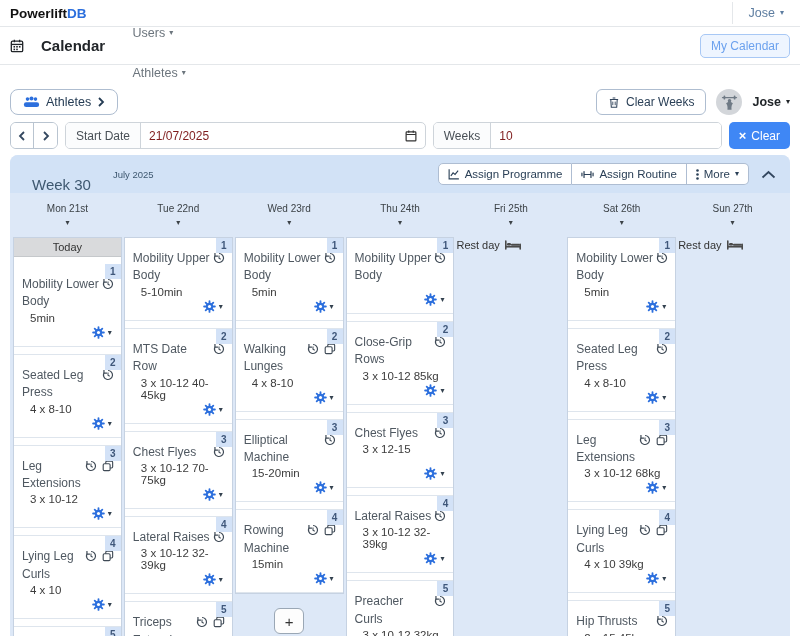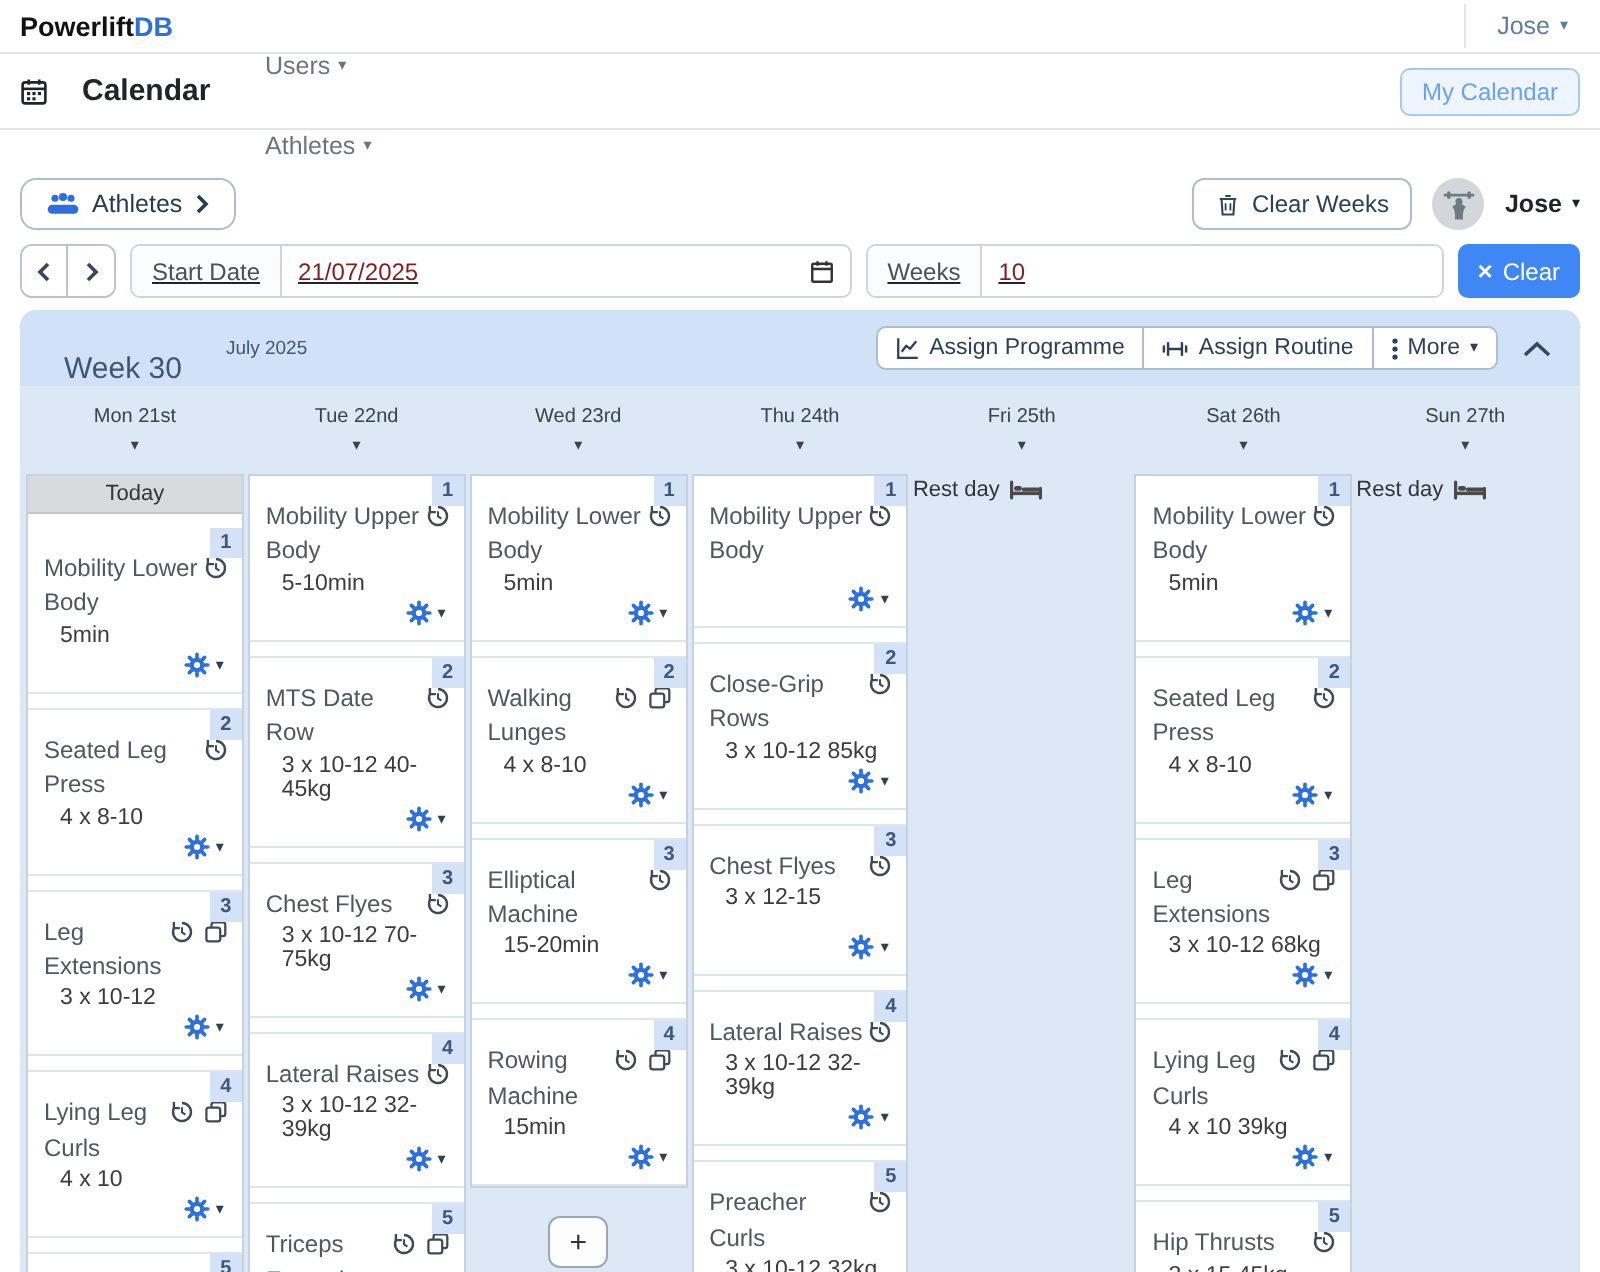--- a/index.html
+++ b/index.html
@@ -41,21 +41,21 @@
     align-items:center; justify-content:center; }
   .coach-menu { display:flex; align-items:center; gap:5px; font-size:12.5px; font-weight:bold;
     color:#212529; background:none; border:none; cursor:pointer; font-family:inherit; }
   .coach-menu .caret { color:#212529; }
 
   .row2 { margin-top:7px; display:flex; align-items:stretch; height:27px; gap:7px; }
   .pager { display:flex; border:1px solid #b9c4d0; border-radius:6px; overflow:hidden; background:#fff; }
   .pager button { width:23px; border:none; background:#fff; cursor:pointer; display:flex;
     align-items:center; justify-content:center; }
   .pager button:first-child { border-right:1px solid #b9c4d0; }
-  .igroup { display:flex; flex:1; border:1px solid #ced4da; border-radius:5px; overflow:hidden; background:#fff;text-decoration:underline; }
+  .igroup { display:flex; flex:1; border:1px solid #ced4da; border-radius:5px; overflow:hidden; background:#fff; }
   .igroup .ilabel { display:flex; align-items:center; padding:0 10px; font-size:12px; color:#495057;
     background:#fbfcfd; border-right:1px solid #ced4da; white-space:nowrap; }
   .igroup input { flex:1; border:none; outline:none; font-size:12px; padding:0 8px; color:#7f1d1d;
     font-family:inherit; min-width:0; }
   .igroup.date { flex:1.25; }
   .date-glyph { display:flex; align-items:center; padding-right:8px; }
   .clear-btn { background:#3f87f5; color:#fff; border:none; border-radius:5px; font-size:12px;
     padding:0 10px; display:flex; align-items:center; gap:5px; cursor:pointer; font-family:inherit; }
   .clear-btn .x { font-weight:bold; font-size:13px; }
 

